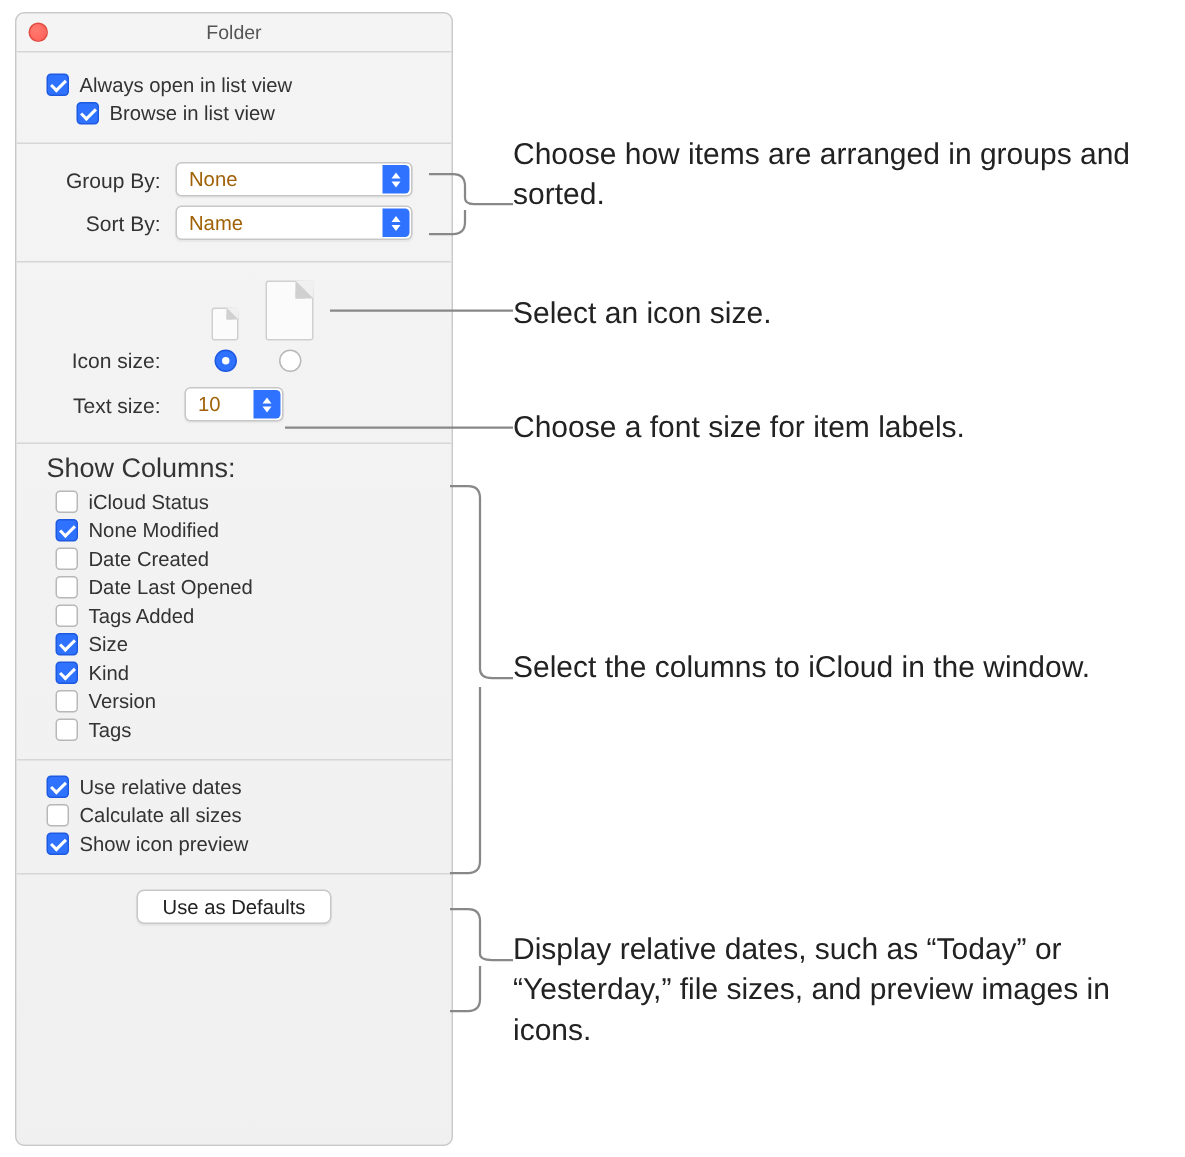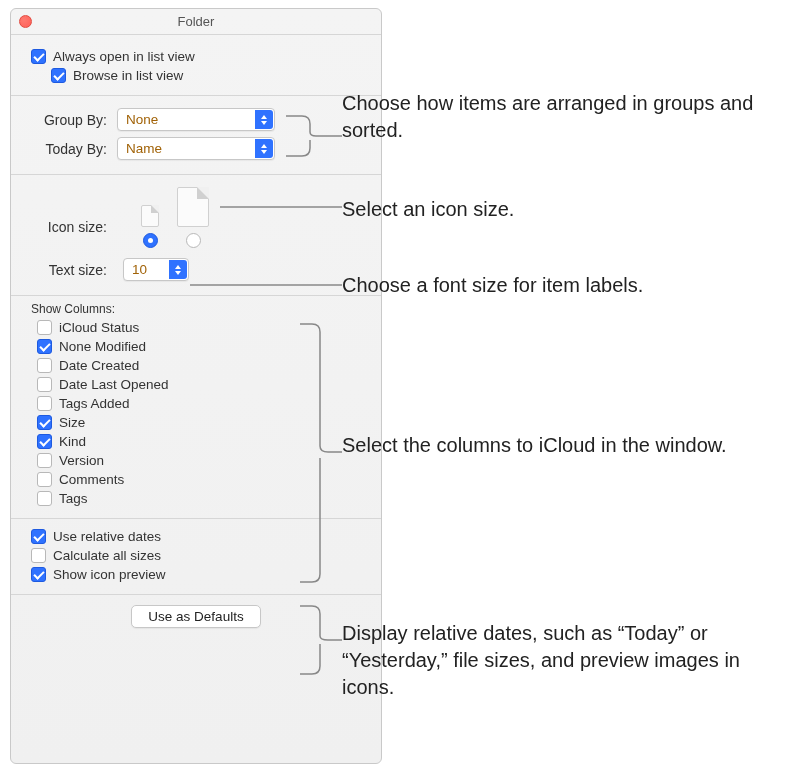--- a/index.html
+++ b/index.html
@@ -9,21 +9,21 @@
     color: #222;
     width: 790px;
     height: 771px;
     position: relative;
     background: #fff;
   }
   .panel {
     position: absolute;
     left: 10px;
     top: 8px;
-    width: 372px;
+    width: 292px;
     height: 756px;
     border: 1px solid #c9c9c9;
     border-radius: 6px;
     background: linear-gradient(#f4f4f4, #f0f0f0);
     overflow: hidden;
   }
   .titlebar {
     height: 26px;
     display: flex;
     align-items: center;
@@ -147,21 +147,21 @@
     border-color: #1e5ae0;
     position: relative;
   }
   .radio.selected::after {
     content:"";
     position:absolute;
     width:5px; height:5px;
     background:#fff; border-radius:50%;
     left:4px; top:4px;
   }
-  .section-header { font-size: 12px; margin-bottom: 4px; color:#333; }
+  .section-header { font-size: 18px; margin-bottom: 4px; color:#333; }
   .col-row { display:flex; align-items:center; margin: 4px 0 4px 6px; }
   .bottom-bar {
     border-top: 1px solid #d6d6d6;
     padding: 10px 1px 12px;
     display:flex;
     justify-content:center;
   }
   .btn {
     background: #fff;
     border: 1px solid #c7c7c7;
@@ -202,30 +202,30 @@
 
   <div class="section">
     <div class="form-row">
       <div class="form-label">Group By:</div>
       <div class="select" style="width:158px;">
         <span>None</span>
         <span class="arrows"></span>
       </div>
     </div>
     <div class="form-row">
-      <div class="form-label">Today By:</div>
+      <div class="form-label">Sort By:</div>
       <div class="select" style="width:158px;">
         <span>Name</span>
         <span class="arrows"></span>
       </div>
     </div>
   </div>
 
   <div class="section">
-    <div class="form-row" style="align-items:center; margin-top:6px;">
+    <div class="form-row" style="align-items:flex-end; margin-top:6px;">
       <div class="form-label" style="padding-top:18px;">Icon size:</div>
       <div class="icon-row" style="margin-left:24px;">
         <div class="icon-cell">
           <div class="file-glyph small"></div>
           <div class="radio selected"></div>
         </div>
         <div class="icon-cell">
           <div class="file-glyph large"></div>
           <div class="radio"></div>
         </div>
@@ -270,24 +270,20 @@
         <div class="col-row">
           <span class="chk checked"></span>
           <span class="lbl">Kind</span>
         </div>
         <div class="col-row">
           <span class="chk"></span>
           <span class="lbl">Version</span>
         </div>
         <div class="col-row">
           <span class="chk"></span>
-          <span class="lbl">Comments</span>
-        </div>
-        <div class="col-row">
-          <span class="chk"></span>
           <span class="lbl">Tags</span>
         </div>
       </div>
   </div>
 
   <div class="section">
     <div class="row">
       <span class="chk checked"></span>
       <span class="lbl">Use relative dates</span>
     </div>

